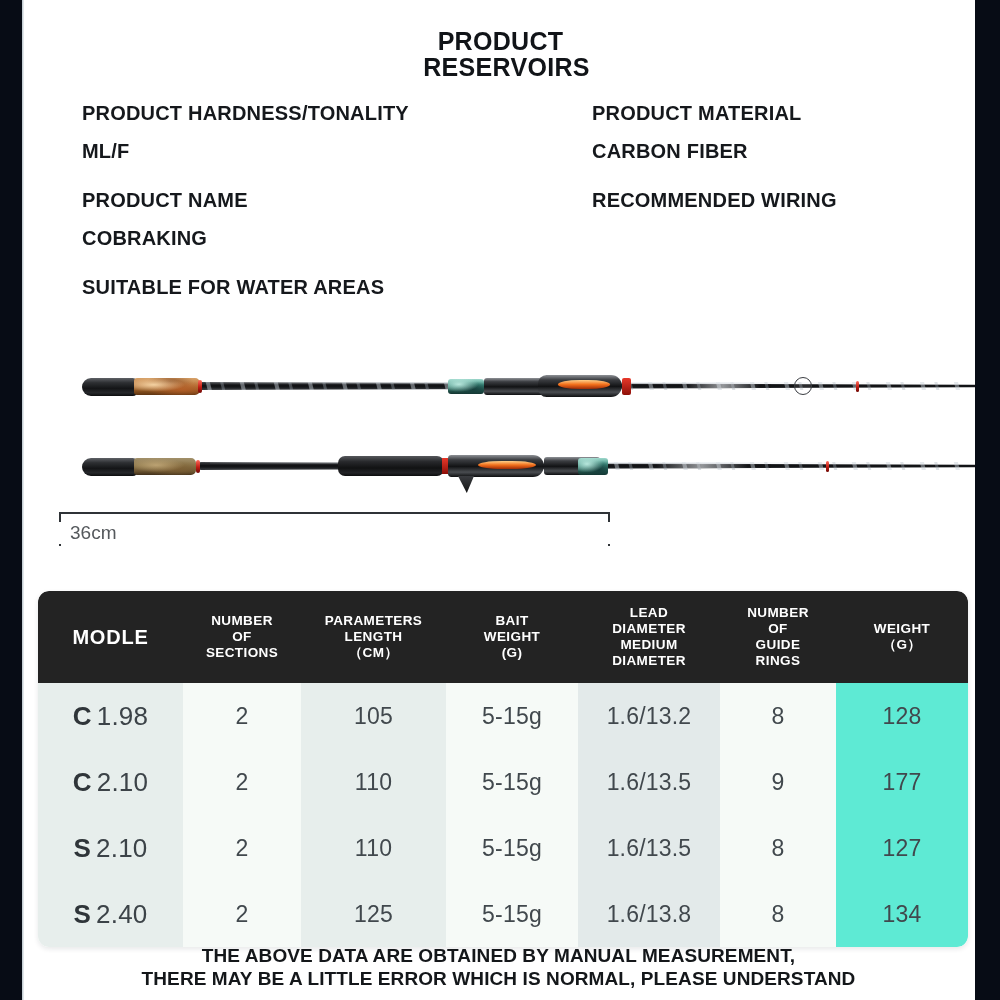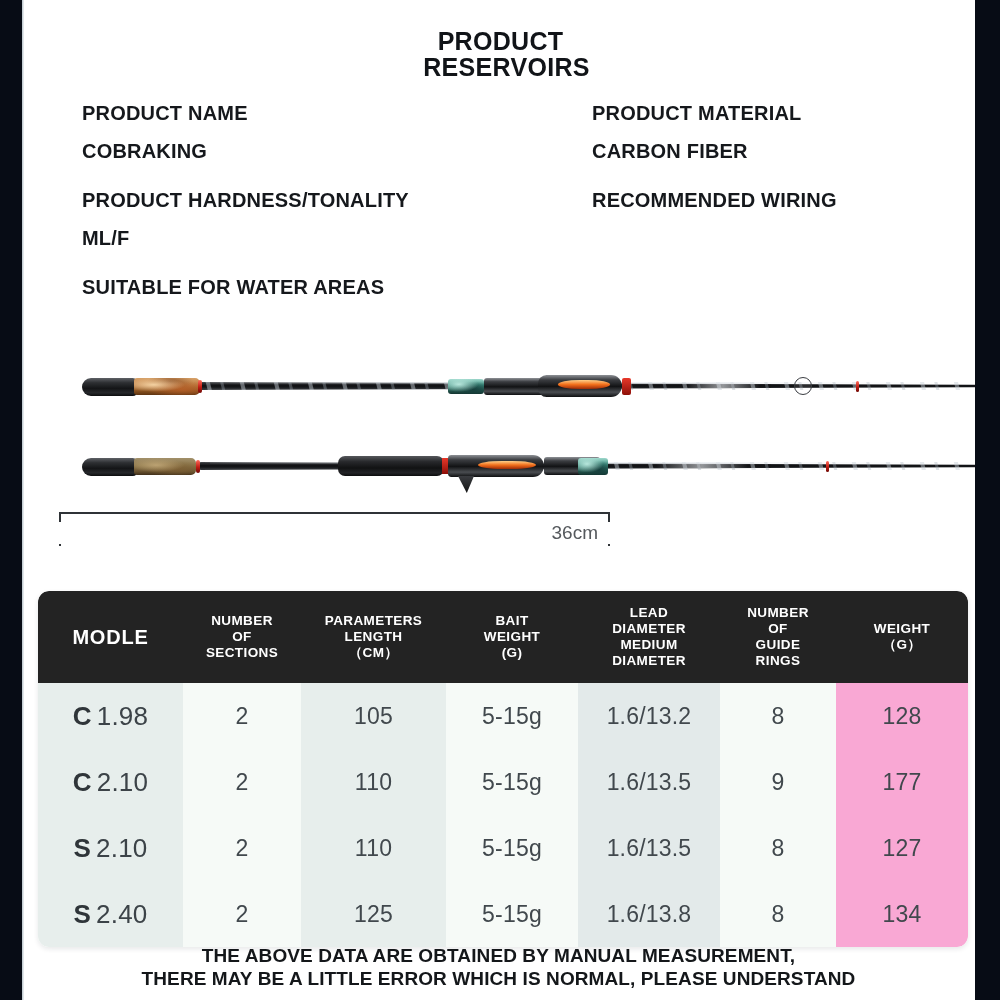--- a/index.html
+++ b/index.html
@@ -247,21 +247,21 @@
     width: 0; height: 0;
     border-top: 6px solid transparent;
     border-bottom: 6px solid transparent;
   }
   .dim-arrow.l { left: 8px;   border-right: 11px solid #2f3337; }
   .dim-arrow.r { left: 546px; border-left: 11px solid #2f3337; }
   .dim-label {
     position: absolute;
     left: 0; top: 12px;
     width: 564px;
-    text-align: right;
+    text-align: left;
     font-size: 19px;
     color: #55595d;
     background: #ffffff;
     padding: 0 6px;
   }
   .dim-label span {
     background: #ffffff;
     padding: 0 12px;
   }
 
@@ -309,21 +309,21 @@
   .td.model b { font-weight: bold; margin-right: 5px; color: #2f3539; }
   .td.model i { font-style: normal; font-weight: normal; }
 
   
   .c0 { background: #e7eeec; }
   .c1 { background: #f6faf7; }
   .c2 { background: #e7eeec; }
   .c3 { background: #f6faf7; }
   .c4 { background: #e3eaea; }
   .c5 { background: #f6faf7; }
-  .c6 { background: #f9a8d4; text-align: right; }
+  .c6 { background: #5eead4; text-align: right; }
 
   .tbody .tr:last-child .c0 { border-radius: 0 0 0 11px; }
   .tbody .tr:last-child .c6 { border-radius: 0 0 11px 0; }
 
   
   .w0 { width: 145px; }
   .w1 { width: 118px; }
   .w2 { width: 145px; }
   .w3 { width: 132px; }
   .w4 { width: 142px; }
@@ -352,26 +352,26 @@
 
     <div class="title-block">
       <span class="title-line1">PRODUCT</span>
       <span class="title-line2">RESERVOIRS</span>
     </div>
 
     <div class="spec-grid">
 
       <div class="spec-col left">
         <div class="spec-item">
+          <div class="spec-label">PRODUCT HARDNESS/TONALITY</div>
+          <div class="spec-value">ML/F</div>
+        </div>
+        <div class="spec-item">
           <div class="spec-label">PRODUCT NAME</div>
           <div class="spec-value">COBRAKING</div>
-        </div>
-        <div class="spec-item">
-          <div class="spec-label">PRODUCT HARDNESS/TONALITY</div>
-          <div class="spec-value">ML/F</div>
         </div>
         <div class="spec-item wide">
           <div class="spec-label">SUITABLE FOR WATER AREAS</div>
         </div>
       </div>
 
       <div class="spec-col right">
         <div class="spec-item">
           <div class="spec-label">PRODUCT MATERIAL</div>
           <div class="spec-value">CARBON FIBER</div>

